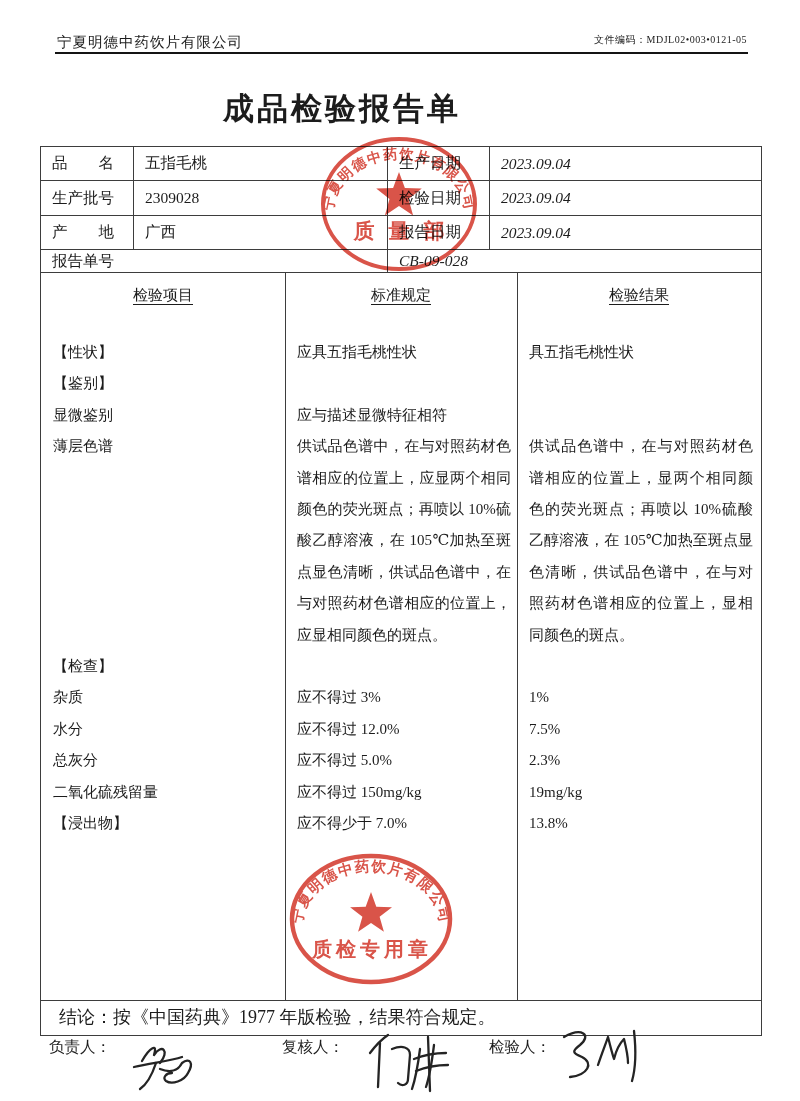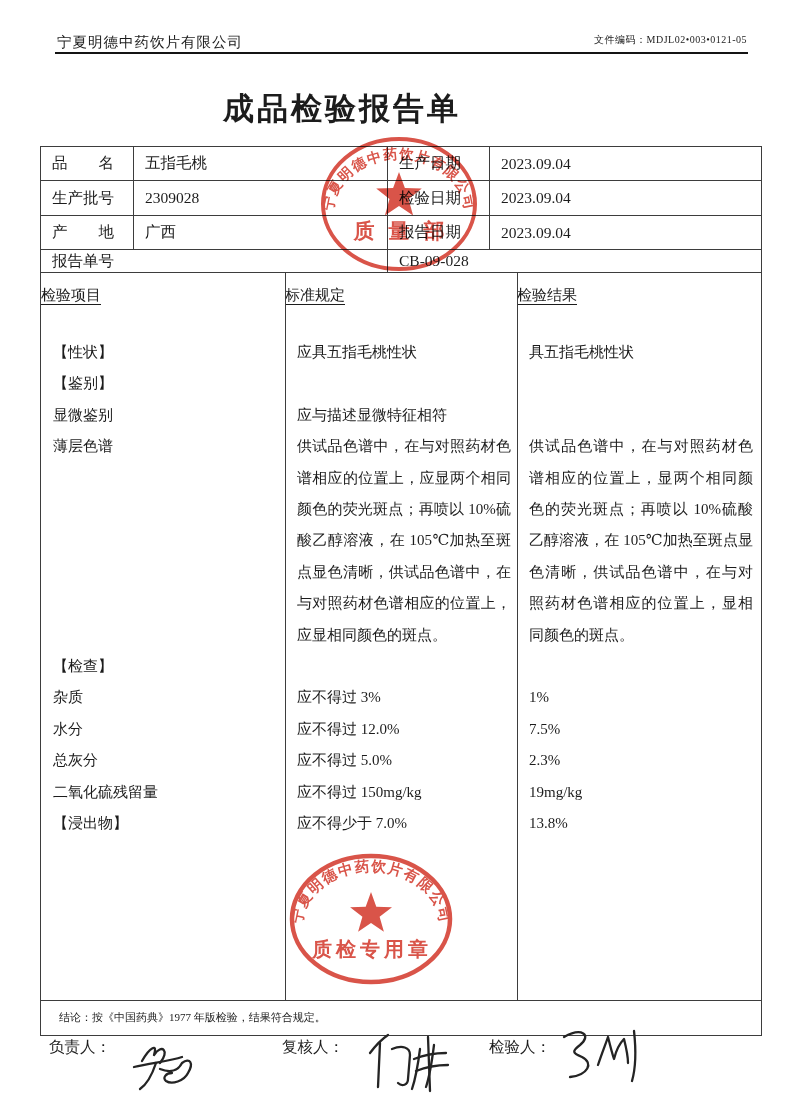--- a/index.html
+++ b/index.html
@@ -17,39 +17,39 @@
   .title{top:88px;left:0;width:684px;text-align:center;font-size:31px;
          font-weight:700;letter-spacing:3px;}
   
   .info{top:146px;left:40px;width:720px;border:1px solid #3d3d3d;
         display:grid;grid-template-columns:93px 254px 102px 271px;
         grid-template-rows:34px 35px 34px 22px;box-sizing:content-box;
         font-size:15.5px;}
   .info>div{border-right:1px solid #3d3d3d;border-bottom:1px solid #3d3d3d;
         display:flex;align-items:center;padding-left:11px;box-sizing:border-box;
         overflow:hidden;}
-  .info>div.lastcol{border-right:none;}
+  .info>div.lastcol{border-right:none;font-style:italic;}
   .info>div.lastrow{border-bottom:none;}
   .info .span2{grid-column:1/3;}
   .info .span2v{grid-column:3/5;}
   
   .insp{top:272px;left:40px;width:720px;border:1px solid #3d3d3d;font-size:15px;}
   .insp-head{height:64px;display:grid;grid-template-columns:244px 232px 244px;}
-  .insp-head>div{padding-top:13px;text-align:left;}
+  .insp-head>div{padding-top:13px;text-align:center;}
   .insp-head span{text-decoration:underline;text-underline-offset:4px;}
   .insp-body{height:663px;overflow:visible;}
   .irow{display:grid;grid-template-columns:244px 232px 244px;align-items:start;}
   .irow .c{line-height:31.4px;min-height:31.4px;box-sizing:border-box;}
   .irow .ca{padding-left:12px;}
   .irow .cb{padding-left:12px;padding-right:6px;text-align:justify;}
   .irow .cc{padding-left:12px;padding-right:8px;text-align:justify;}
   .vline{position:absolute;top:0;width:1px;height:727px;background:#3d3d3d;}
   .vl1{left:244px;} .vl2{left:476px;}
   .insp-conclusion{border-top:1px solid #3d3d3d;height:34px;line-height:33px;
-        padding-left:18px;font-size:11px;}
+        padding-left:18px;font-size:18px;}
   
   .footer{top:1031px;left:28px;width:760px;height:70px;font-size:15.5px;}
   .footer .lbl{position:absolute;top:6px;}
   .flbl1{left:21px;} .flbl2{left:254px;} .flbl3{left:461px;}
   .sig{position:absolute;}
   .sig path{stroke:#242424;stroke-width:2.3;fill:none;
         stroke-linecap:round;stroke-linejoin:round;}
   .sig1{left:92px;top:4px;} .sig2{left:328px;top:-4px;} .sig3{left:518px;top:-10px;}
   
   .stamp{mix-blend-mode:multiply;opacity:.93;}

